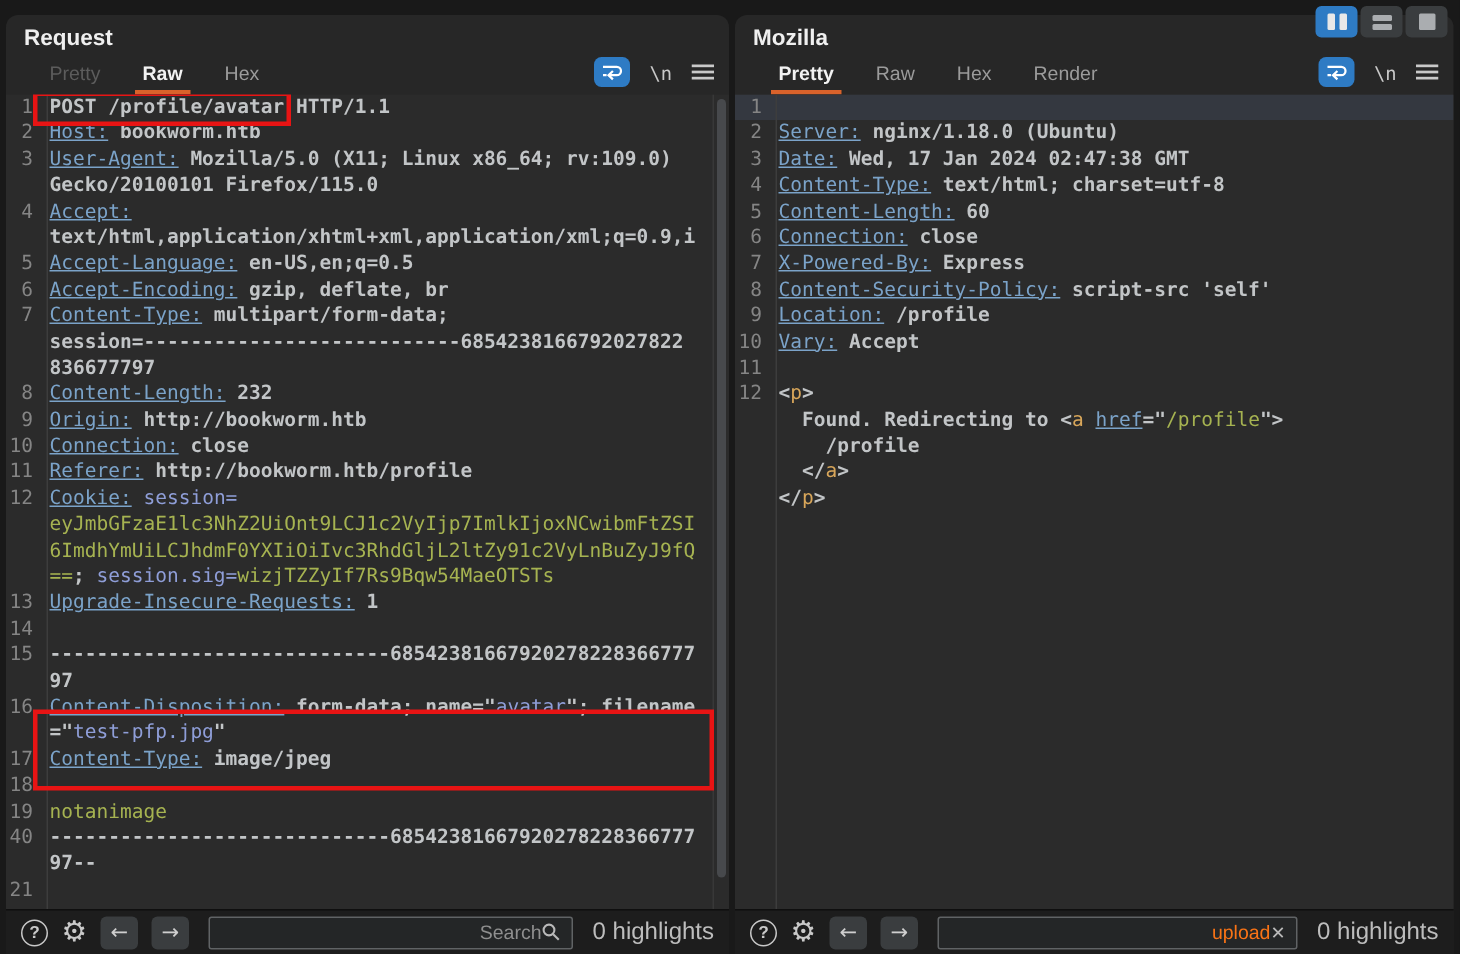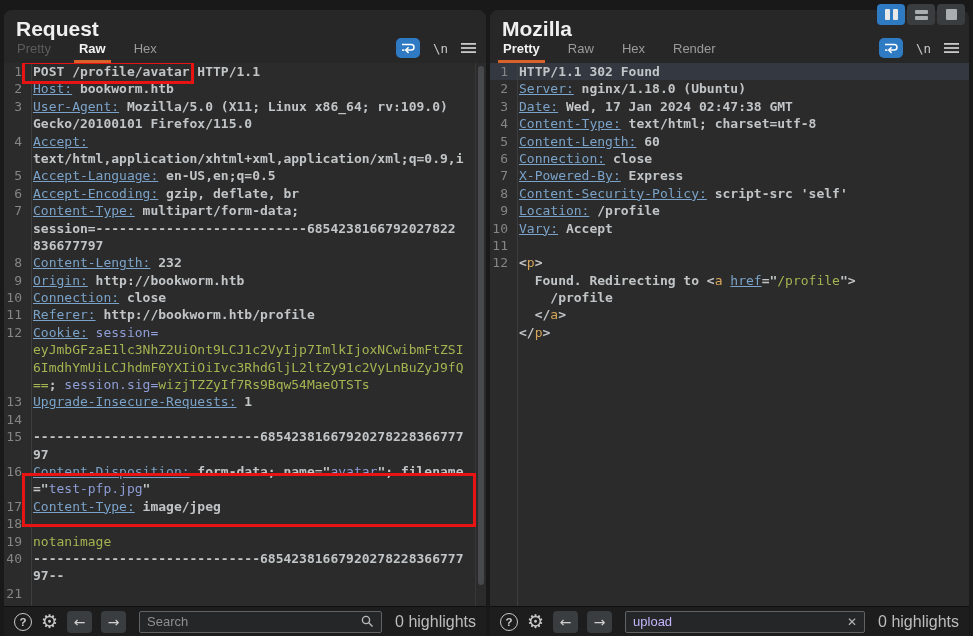--- a/index.html
+++ b/index.html
@@ -6,23 +6,23 @@
   html,body { width:973px; height:636px; overflow:hidden; }
   body { background:#191919; font-family:"Liberation Sans", sans-serif; position:relative; }
 
   
   .pane { position:absolute; top:10px; bottom:0; background:#272727; border-radius:8px 8px 0 0;
           display:flex; flex-direction:column; }
   #req-pane { left:4px;  width:482px; }
   #res-pane { left:490px; width:479px; }
 
   .pane-head { height:53px; flex:none; position:relative; }
-  .pane-title { position:absolute; left:12px; top:7px; font-size:21px; font-weight:bold; color:#efefef; }
-
-  .tabs { position:absolute; left:6px; bottom:0; display:flex; }
+  .pane-title { position:absolute; left:12px; top:7px; font-size:15px; font-weight:bold; color:#efefef; }
+
+  .tabs { position:absolute; left:22px; bottom:0; display:flex; }
   .tab { font-size:13px; color:#9b9b9b; padding:4px 7px 7px; margin-right:14px; position:relative; cursor:default; }
   .tab.sel { color:#f2f2f2; font-weight:bold; }
   .tab.sel::after { content:""; position:absolute; left:2px; right:2px; bottom:0; height:3px; background:#d9622b; }
   .tab.dis { color:#5c5c5c; }
 
   .head-icons { position:absolute; right:10px; bottom:5px; display:flex; align-items:center; gap:13px; }
   .wrapbtn { width:24px; height:20px; background:#2e7bc4; border-radius:5px;
              display:flex; align-items:center; justify-content:center; }
   .nl-label { color:#c9c9c9; font-size:12.5px; font-family:"DejaVu Sans Mono", monospace; }
 
@@ -53,22 +53,22 @@
                display:flex; align-items:center; padding:0 10px; gap:9px; }
   .help-ic { width:18px; height:18px; border:1.5px solid #c9c9c9; border-radius:50%; color:#c9c9c9;
              font-size:11.5px; font-weight:bold; display:flex; align-items:center; justify-content:center; flex:none; }
   .gear-ic { color:#c9c9c9; font-size:19px; line-height:19px; flex:none;
              font-family:"DejaVu Sans", sans-serif; }
   .navbtn { width:25px; height:22px; background:#3a3d3f; border-radius:4px; color:#cfcfcf;
             display:flex; align-items:center; justify-content:center; font-size:14px; flex:none;
             font-family:"DejaVu Sans", sans-serif; }
   .searchfield { flex:1; height:22px; background:#242627; border:1px solid #606365; border-radius:2px;
                  display:flex; align-items:center; padding:0 7px; margin:0 4px; }
-  .searchfield input { flex:1; background:transparent; border:none; outline:none; color:#c4b5fd;
-                       font-size:13px; font-family:"Liberation Sans", sans-serif; min-width:0; }
+  .searchfield input { flex:1; background:transparent; border:none; outline:none; color:#f97316;
+                       font-size:13px; font-family:"Liberation Sans", sans-serif; min-width:0;text-align:right; }
   .searchfield input::placeholder { color:#8f8f8f; }
   .clear-x { color:#b9b9b9; font-size:12px; flex:none; font-family:"DejaVu Sans", sans-serif; }
   .hl-count { color:#bdbdbd; font-size:16px; white-space:nowrap; flex:none; }
 
   
   .layout-group { position:absolute; top:4px; right:8px; display:flex; gap:2px; z-index:10; }
   .lbtn { width:28px; height:21px; border-radius:4px; background:#3a3d3f;
           display:flex; align-items:center; justify-content:center; gap:3px; }
   .lbtn.sel { background:#2e7bc4; }
   .vbar { width:5px; height:11px; background:#e8e8e8; border-radius:1px; }
@@ -199,21 +199,21 @@
       <svg width="15" height="12" viewBox="0 0 15 12">
         <rect x="0" y="1" width="15" height="1.8" fill="#c9c9c9"></rect>
         <rect x="0" y="5.1" width="15" height="1.8" fill="#c9c9c9"></rect>
         <rect x="0" y="9.2" width="15" height="1.8" fill="#c9c9c9"></rect>
       </svg>
     </div>
   </div>
 
   <div class="editor" id="res-editor">
     <div id="res-rows">
-        <div class="crow hl"><span class="gut">1</span><span class="ctext"><span class="pl">HTTP/1.1 302 Found</span></span></div>
+        <div class="crow hl"><span class="gut">1</span></div>
         <div class="crow"><span class="gut">2</span><span class="ctext"><span class="hn">Server:</span><span class="pl"> nginx/1.18.0 (Ubuntu)</span></span></div>
         <div class="crow"><span class="gut">3</span><span class="ctext"><span class="hn">Date:</span><span class="pl"> Wed, 17 Jan 2024 02:47:38 GMT</span></span></div>
         <div class="crow"><span class="gut">4</span><span class="ctext"><span class="hn">Content-Type:</span><span class="pl"> text/html; charset=utf-8</span></span></div>
         <div class="crow"><span class="gut">5</span><span class="ctext"><span class="hn">Content-Length:</span><span class="pl"> 60</span></span></div>
         <div class="crow"><span class="gut">6</span><span class="ctext"><span class="hn">Connection:</span><span class="pl"> close</span></span></div>
         <div class="crow"><span class="gut">7</span><span class="ctext"><span class="hn">X-Powered-By:</span><span class="pl"> Express</span></span></div>
         <div class="crow"><span class="gut">8</span><span class="ctext"><span class="hn">Content-Security-Policy:</span><span class="pl"> script-src 'self'</span></span></div>
         <div class="crow"><span class="gut">9</span><span class="ctext"><span class="hn">Location:</span><span class="pl"> /profile</span></span></div>
         <div class="crow"><span class="gut">10</span><span class="ctext"><span class="hn">Vary:</span><span class="pl"> Accept</span></span></div>
         <div class="crow"><span class="gut">11</span><span class="ctext"></span></div>

